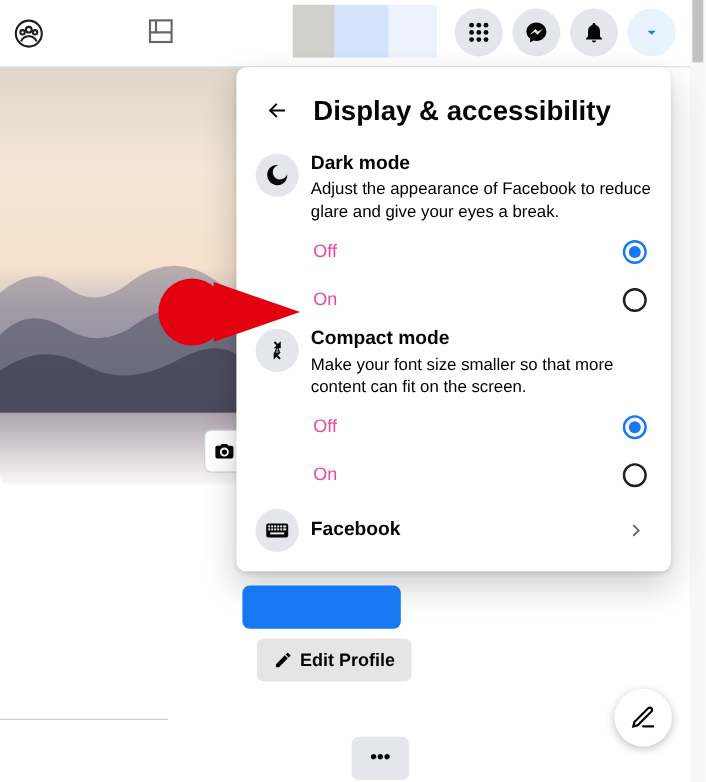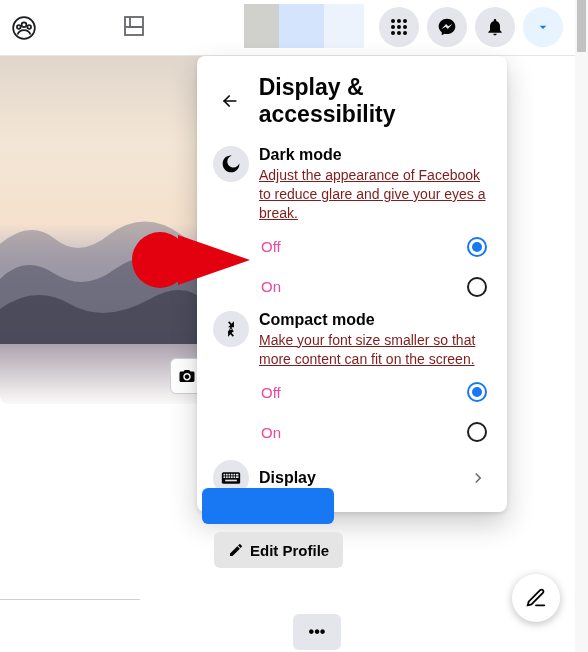--- a/index.html
+++ b/index.html
@@ -126,21 +126,21 @@
     border: 1px solid #ced0d4;
     display: flex;
     align-items: center;
     justify-content: center;
     cursor: pointer;
   }
   .dropdown {
     position: absolute;
     left: 197px;
     top: 56px;
-    width: 310px;
+    width: 362px;
     background: #fff;
     border-radius: 8px;
     box-shadow: 0 12px 28px rgba(0,0,0,.2), 0 2px 4px rgba(0,0,0,.1);
     padding: 8px;
   }
   .dd-header {
     display: flex;
     align-items: center;
     gap: 12px;
     padding: 10px 8px 14px 8px;
@@ -175,24 +175,23 @@
     flex-shrink: 0;
   }
   .sec-body { flex: 1; }
   .sec-title {
     font-size: 16px;
     font-weight: 600;
     color: #050505;
   }
   .sec-desc {
     font-size: 14px;
-    color: #7f1d1d;
+    color: #000000;
     line-height: 1.35;
     margin-top: 2px;
-    text-decoration: underline;
   }
   .radio-row {
     display: flex;
     align-items: center;
     justify-content: space-between;
     padding: 10px 12px 10px 56px;
     cursor: pointer;
     border-radius: 8px;
   }
   .radio-label { font-size: 15px; color: #ec4899; }
@@ -435,21 +434,21 @@
             <rect x="18" y="3" width="3" height="2" fill="#e4e6eb"></rect>
           <rect x="3" y="6" width="2" height="2" fill="#e4e6eb"></rect>
             <rect x="6" y="6" width="2" height="2" fill="#e4e6eb"></rect>
             <rect x="9" y="6" width="2" height="2" fill="#e4e6eb"></rect>
             <rect x="12" y="6" width="2" height="2" fill="#e4e6eb"></rect>
             <rect x="15" y="6" width="2" height="2" fill="#e4e6eb"></rect>
             <rect x="18" y="6" width="3" height="2" fill="#e4e6eb"></rect>
           <rect x="5" y="10" width="14" height="2" fill="#e4e6eb"></rect>
         </svg>
       </div>
-      <span class="sec-title">Display</span>
+      <span class="sec-title">Facebook</span>
     </div>
     <svg width="18" height="18" viewBox="0 0 24 24" fill="none" stroke="#65676b" stroke-width="2">
       <path d="M9 6l6 6-6 6"></path>
     </svg>
   </div>
 </div>
 
 <div class="blue-btn"></div>
 
 <div class="edit-profile-btn">

